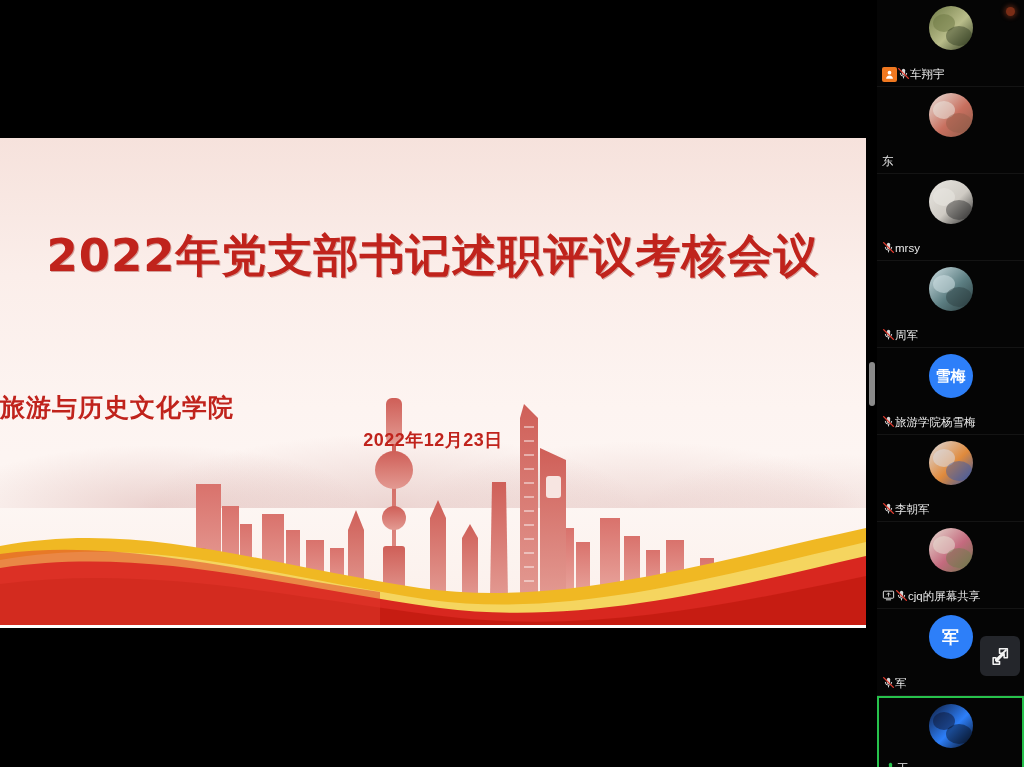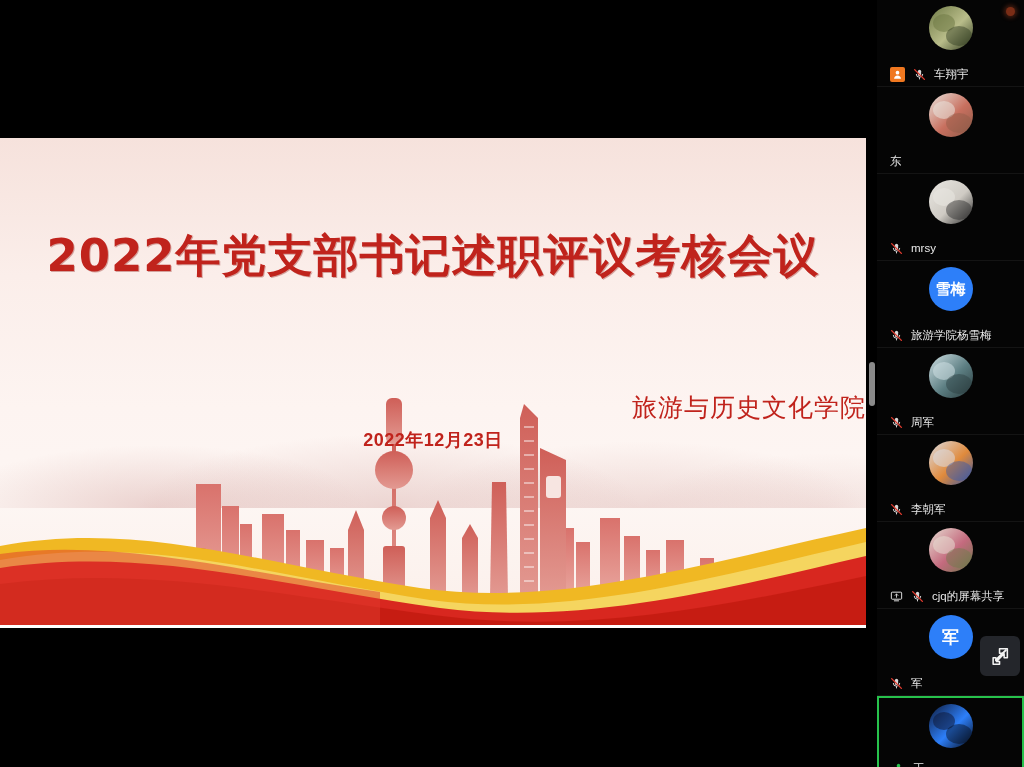--- a/index.html
+++ b/index.html
@@ -19,22 +19,22 @@
           radial-gradient(ellipse 300px 90px at 18% 100%, rgba(205,150,146,.38), transparent 70%),
           radial-gradient(ellipse 360px 110px at 45% 102%, rgba(198,138,134,.33), transparent 70%),
           radial-gradient(ellipse 320px 95px at 74% 100%, rgba(205,150,146,.30), transparent 70%),
           radial-gradient(ellipse 260px 80px at 95% 101%, rgba(210,160,155,.25), transparent 70%);}
 
   #slide-title{position:absolute;left:0;right:0;top:88px;text-align:center;
       font-family:"DejaVu Sans","Liberation Sans",sans-serif;
       font-size:45px;font-weight:bold;letter-spacing:1px;color:#c0231c;
       text-shadow:1px 1px 0 rgba(140,20,15,.35);white-space:nowrap;}
 
-  #slide-sub1{position:absolute;left:0;right:0;top:253px;text-align:right;
-      font-size:25px;font-weight:normal;color:#c0231c;letter-spacing:1px;}
+  #slide-sub1{position:absolute;left:0;right:0;top:253px;text-align:left;
+      font-size:25px;font-weight:bold;color:#c0231c;letter-spacing:1px;}
   #slide-sub2{position:absolute;left:0;right:0;top:290px;text-align:center;
       font-size:18px;font-weight:bold;color:#c0231c;letter-spacing:0.5px;}
 
   
   .skyline{position:absolute;left:0;right:0;bottom:30px;height:220px;}
   .skyline svg{display:block;width:100%;height:100%;}
 
   
   .ribbon{position:absolute;left:0;right:0;bottom:0;height:160px;}
   .ribbon svg{display:block;width:100%;height:100%;}
@@ -52,22 +52,22 @@
         border-bottom:1px solid #141414;}
   .tile.active{border:2px solid #27c24c;box-sizing:border-box;}
 
   .avatar{position:absolute;left:50%;top:6px;transform:translateX(-50%);
           width:44px;height:44px;border-radius:50%;overflow:hidden;}
   .avatar.letter{display:flex;align-items:center;justify-content:center;
           background:#2d7ff9;color:#fff;font-size:15px;font-weight:bold;letter-spacing:0px;}
   .avatar.letter.small{font-size:17px;}
   .avatar svg{display:block;width:100%;height:100%;}
 
-  .namerow{position:absolute;left:5px;bottom:4px;right:4px;display:flex;align-items:center;gap:8px;
-           height:15px;margin-left:8px;}
+  .namerow{position:absolute;left:5px;bottom:4px;right:4px;display:flex;gap:0;
+           height:15px;}
   .namerow .nm{color:#e9e9e9;font-size:11.5px;line-height:15px;white-space:nowrap;overflow:hidden;}
   .ic{flex:0 0 auto;display:inline-block;line-height:0;}
   .ic svg{display:block;}
 
   .host-badge{width:15px;height:15px;background:#f07820;border-radius:2px;
       display:flex;align-items:center;justify-content:center;}
 
   
   #rec-dot{position:absolute;right:9px;top:7px;width:9px;height:9px;border-radius:50%;
       background:#7a2d16;box-shadow:0 0 4px 2px rgba(150,60,30,.45);}
@@ -251,34 +251,20 @@
               <path d="M12 3a3 3 0 0 1 3 3v6a3 3 0 0 1-6 0V6a3 3 0 0 1 3-3z" fill="#d8d8d8"></path>
               <path d="M6 11a6 6 0 0 0 12 0" fill="none" stroke="#d8d8d8" stroke-width="1.8"></path>
               <path d="M12 17v4" stroke="#d8d8d8" stroke-width="1.8"></path>
               <path d="M3 3 L21 21" stroke="#e03b2e" stroke-width="2.6" stroke-linecap="round"></path>
             </svg>
           </span>
           <span class="nm">mrsy</span>
         </div>
       </div>
       <div class="tile">
-        <div class="avatar letter">雪梅</div>
-        <div class="namerow">
-          <span class="ic">
-            <svg width="13" height="13" viewBox="0 0 24 24">
-              <path d="M12 3a3 3 0 0 1 3 3v6a3 3 0 0 1-6 0V6a3 3 0 0 1 3-3z" fill="#d8d8d8"></path>
-              <path d="M6 11a6 6 0 0 0 12 0" fill="none" stroke="#d8d8d8" stroke-width="1.8"></path>
-              <path d="M12 17v4" stroke="#d8d8d8" stroke-width="1.8"></path>
-              <path d="M3 3 L21 21" stroke="#e03b2e" stroke-width="2.6" stroke-linecap="round"></path>
-            </svg>
-          </span>
-          <span class="nm">旅游学院杨雪梅</span>
-        </div>
-      </div>
-      <div class="tile">
         <div class="avatar">
           <svg viewBox="0 0 44 44">
             <defs>
               <linearGradient id="gphoto-lake" x1="0" y1="0" x2="1" y2="1">
                 <stop offset="0%" stop-color="#cfe0e4"></stop>
                 <stop offset="55%" stop-color="#5c7e82"></stop>
                 <stop offset="100%" stop-color="#2a3c3e"></stop>
               </linearGradient>
             </defs>
             <rect width="44" height="44" fill="url(#gphoto-lake)"></rect>
@@ -289,20 +275,34 @@
         <div class="namerow">
           <span class="ic">
             <svg width="13" height="13" viewBox="0 0 24 24">
               <path d="M12 3a3 3 0 0 1 3 3v6a3 3 0 0 1-6 0V6a3 3 0 0 1 3-3z" fill="#d8d8d8"></path>
               <path d="M6 11a6 6 0 0 0 12 0" fill="none" stroke="#d8d8d8" stroke-width="1.8"></path>
               <path d="M12 17v4" stroke="#d8d8d8" stroke-width="1.8"></path>
               <path d="M3 3 L21 21" stroke="#e03b2e" stroke-width="2.6" stroke-linecap="round"></path>
             </svg>
           </span>
           <span class="nm">周军</span>
+        </div>
+      </div>
+      <div class="tile">
+        <div class="avatar letter">雪梅</div>
+        <div class="namerow">
+          <span class="ic">
+            <svg width="13" height="13" viewBox="0 0 24 24">
+              <path d="M12 3a3 3 0 0 1 3 3v6a3 3 0 0 1-6 0V6a3 3 0 0 1 3-3z" fill="#d8d8d8"></path>
+              <path d="M6 11a6 6 0 0 0 12 0" fill="none" stroke="#d8d8d8" stroke-width="1.8"></path>
+              <path d="M12 17v4" stroke="#d8d8d8" stroke-width="1.8"></path>
+              <path d="M3 3 L21 21" stroke="#e03b2e" stroke-width="2.6" stroke-linecap="round"></path>
+            </svg>
+          </span>
+          <span class="nm">旅游学院杨雪梅</span>
         </div>
       </div>
       <div class="tile">
         <div class="avatar">
           <svg viewBox="0 0 44 44">
             <defs>
               <linearGradient id="gphoto-family" x1="0" y1="0" x2="1" y2="1">
                 <stop offset="0%" stop-color="#dcdde2"></stop>
                 <stop offset="55%" stop-color="#e08a3c"></stop>
                 <stop offset="100%" stop-color="#3557a8"></stop>

